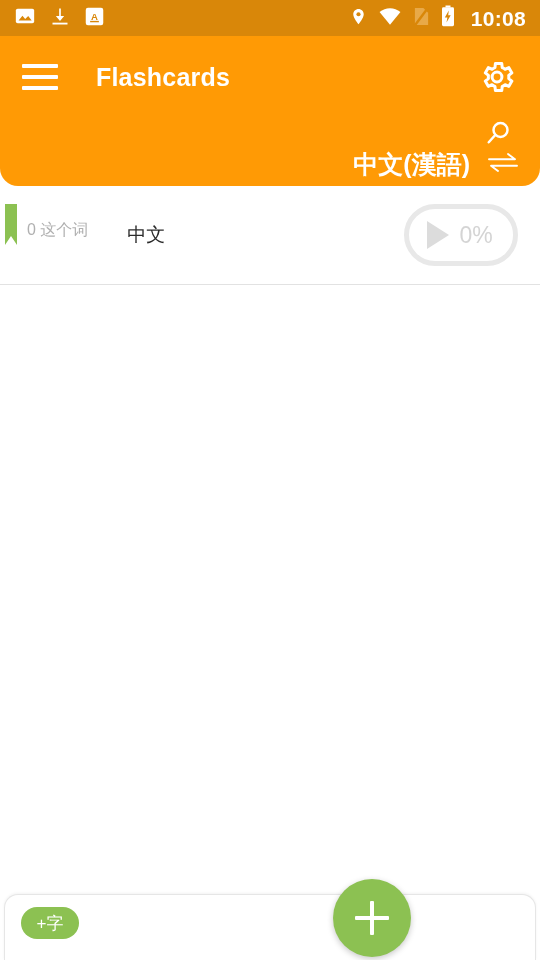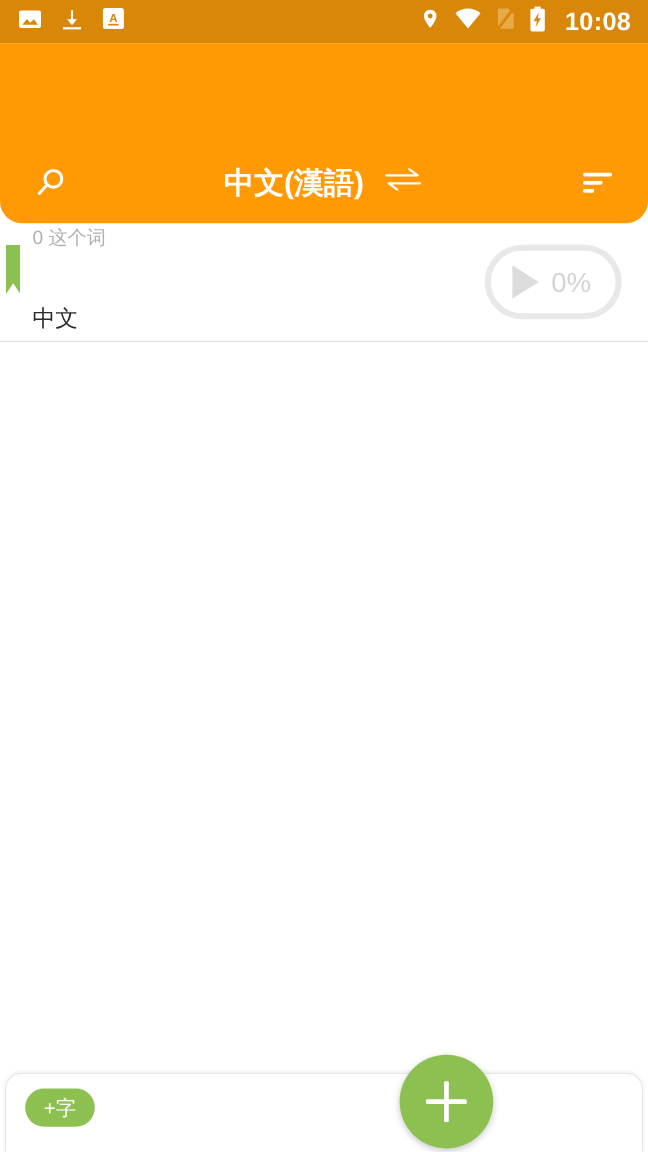--- a/index.html
+++ b/index.html
@@ -90,22 +90,23 @@
     cursor: pointer;
   }
 
   
   .lang-row {
     position: absolute;
     top: 82px; left: 0;
     width: 540px;
     height: 68px;
     display: flex;
-    align-items: center;
+    align-items: flex-end;
     padding: 0 20px;
+    flex-direction: column;
   }
   .search-btn {
     width: 44px; height: 44px;
     display: flex; align-items: center; justify-content: center;
     cursor: pointer;
   }
   .lang-center {
     flex: 1;
     display: flex;
     align-items: center;
@@ -154,21 +155,21 @@
     left: 5px;
     top: 18px;
     width: 12px;
     height: 41px;
     background: #8cc152;
     clip-path: polygon(0 0, 100% 0, 100% 100%, 50% 78%, 0 100%);
   }
   .item-texts {
     margin-left: 27px;
     display: flex;
-    flex-direction: column;
+    flex-direction: row;
     justify-content: flex-start;
     gap: 39px;
   }
   .item-sub {
     color: #b0b0b0;
     font-size: 16px;
     line-height: 22px;
     margin-bottom: 2px;
   }
   .item-title {
@@ -311,20 +312,34 @@
           <rect x="1" y="2.2" width="12" height="19" rx="1.4" fill="#fff"></rect>
           <path d="M7.8 5.5l-4 7h2.6l-.9 5 4.2-7.3H7.2z" fill="#d98709"></path>
         </svg>
       </span>
       <span class="status-time">10:08</span>
     </div>
   </div>
 
   <div class="appbar">
 
+    <div class="appbar-top">
+      <div class="hamburger">
+        <span></span>
+          <span></span>
+          <span></span>
+      </div>
+      <div class="app-title">Flashcards</div>
+      <div class="gear-btn">
+        <svg width="38" height="38" viewBox="0 0 24 24">
+          <path d="M19.4 13a7.6 7.6 0 000-2l2-1.6-1.9-3.3-2.4 1a7.5 7.5 0 00-1.8-1l-.3-2.6H11l-.3 2.6c-.6.2-1.2.6-1.8 1l-2.4-1L4.6 9.4 6.6 11a7.6 7.6 0 000 2l-2 1.6 1.9 3.3 2.4-1c.6.4 1.2.8 1.8 1l.3 2.6h4l.3-2.6c.6-.2 1.2-.6 1.8-1l2.4 1 1.9-3.3z" fill="none" stroke="#ffffff" stroke-width="1.9" stroke-linejoin="round"></path>
+          <circle cx="12" cy="12" r="3.1" fill="none" stroke="#ffffff" stroke-width="1.9"></circle>
+        </svg>
+      </div>
+    </div>
 
     <div class="lang-row">
       <div class="search-btn">
         <svg width="30" height="30" viewBox="0 0 24 24">
           <circle cx="14" cy="9.6" r="5.6" fill="none" stroke="#ffffff" stroke-width="2"></circle>
           <line x1="9.8" y1="13.6" x2="4.6" y2="19.4" stroke="#ffffff" stroke-width="2" stroke-linecap="round"></line>
         </svg>
       </div>
       <div class="lang-center">
         <span class="lang-src">中文(漢語)</span>

